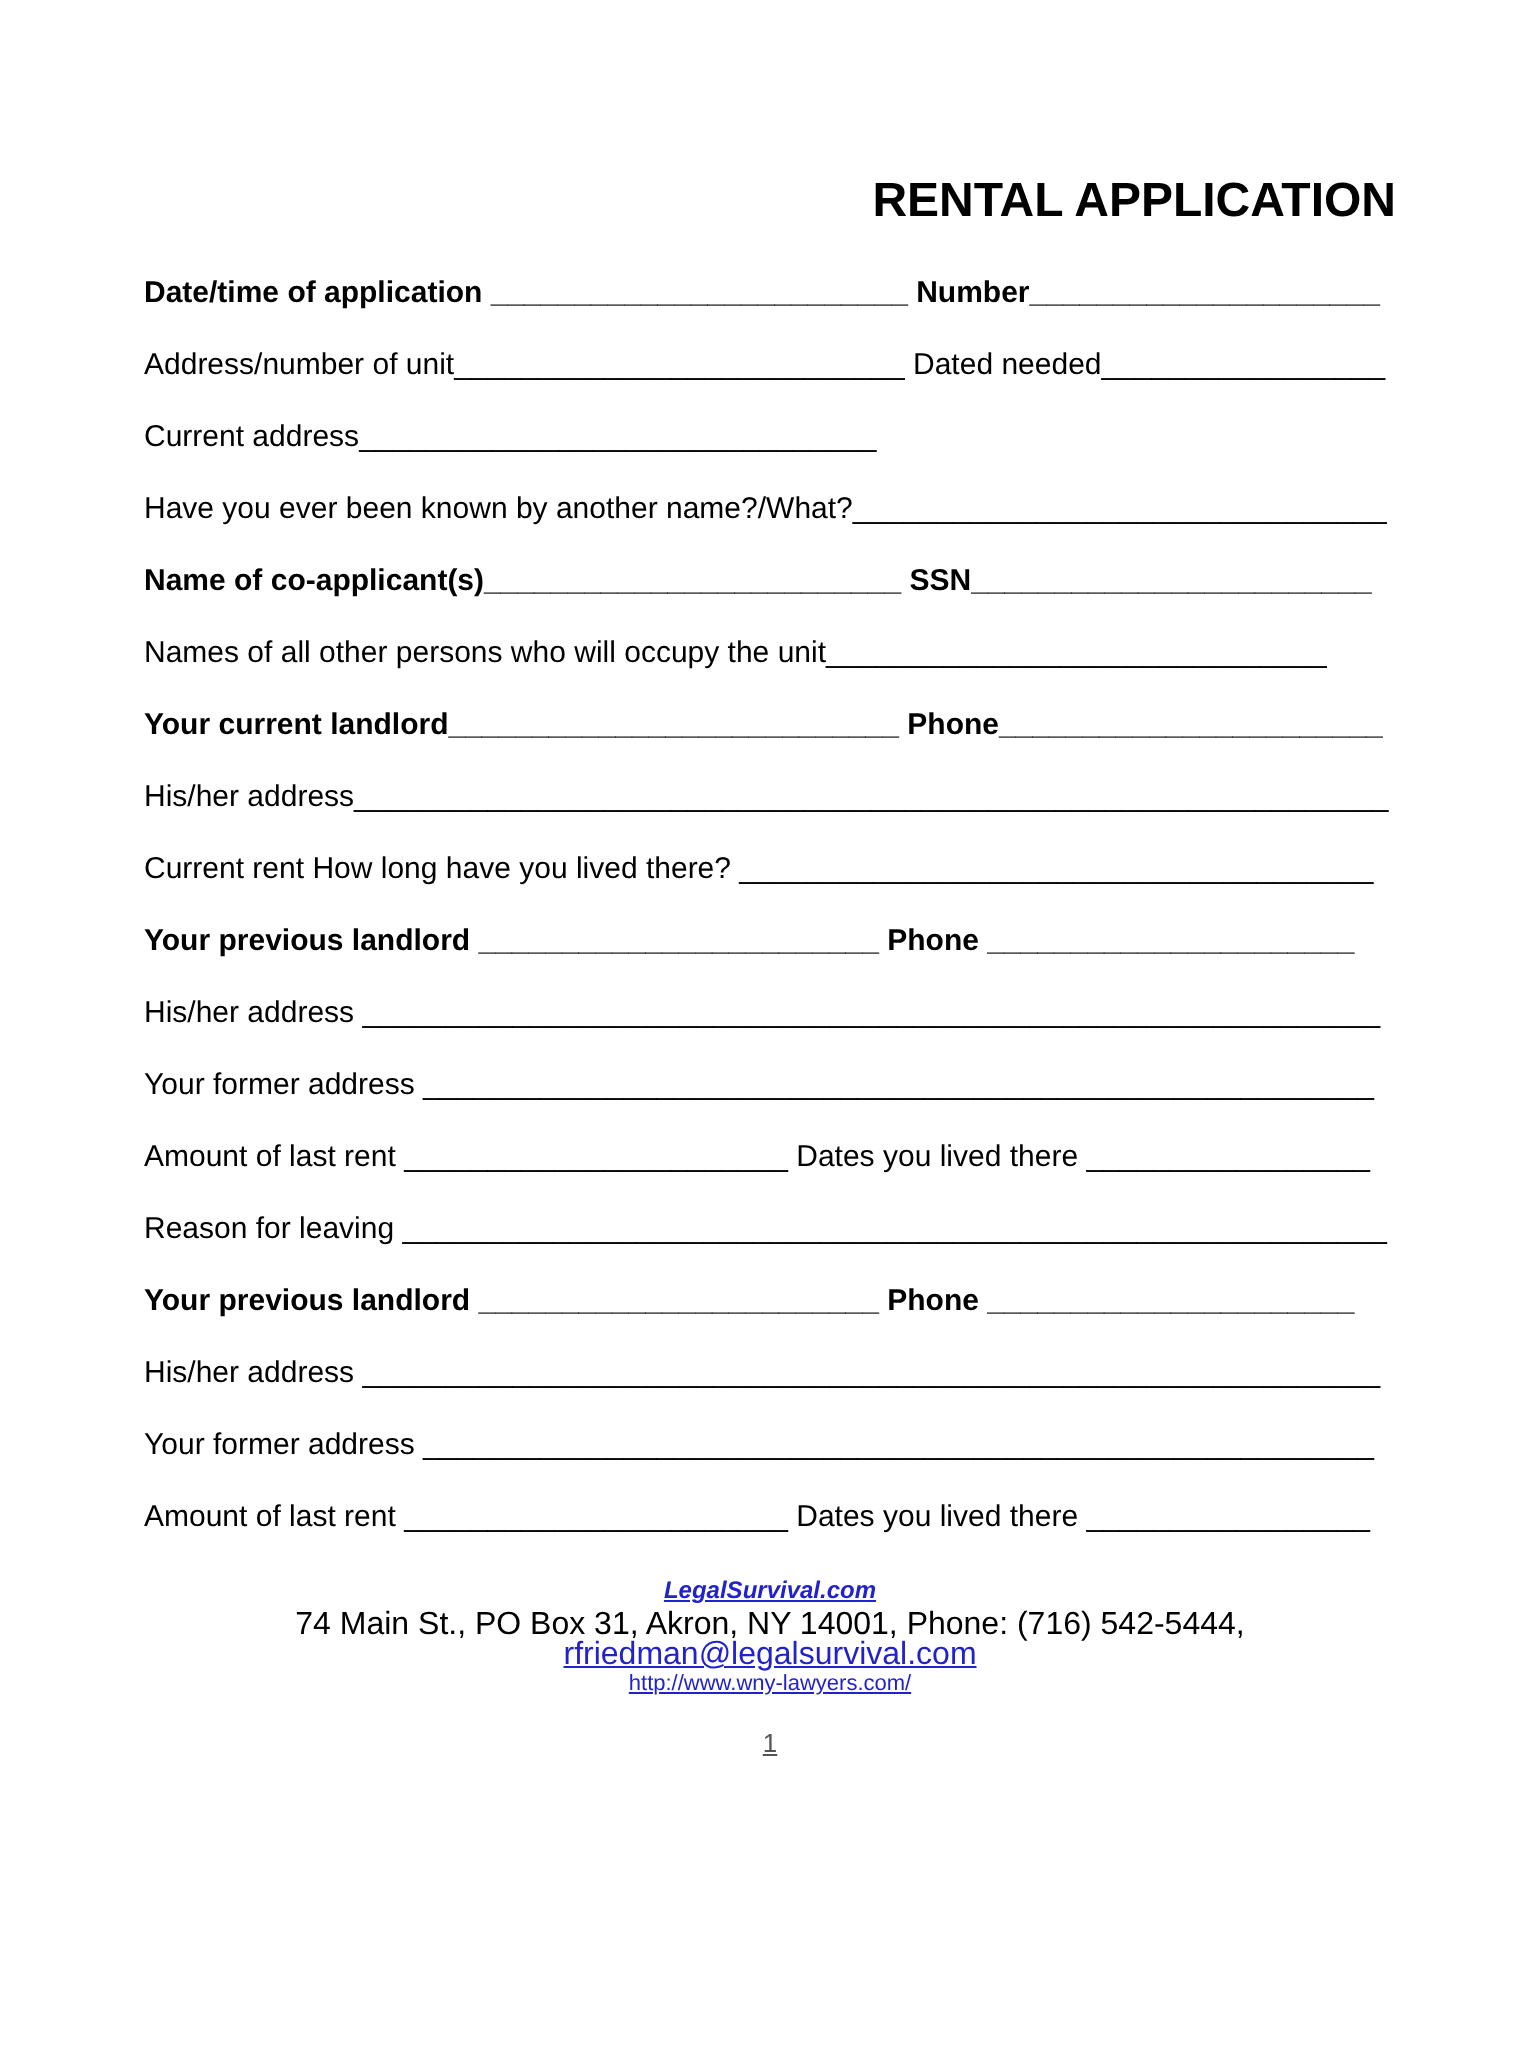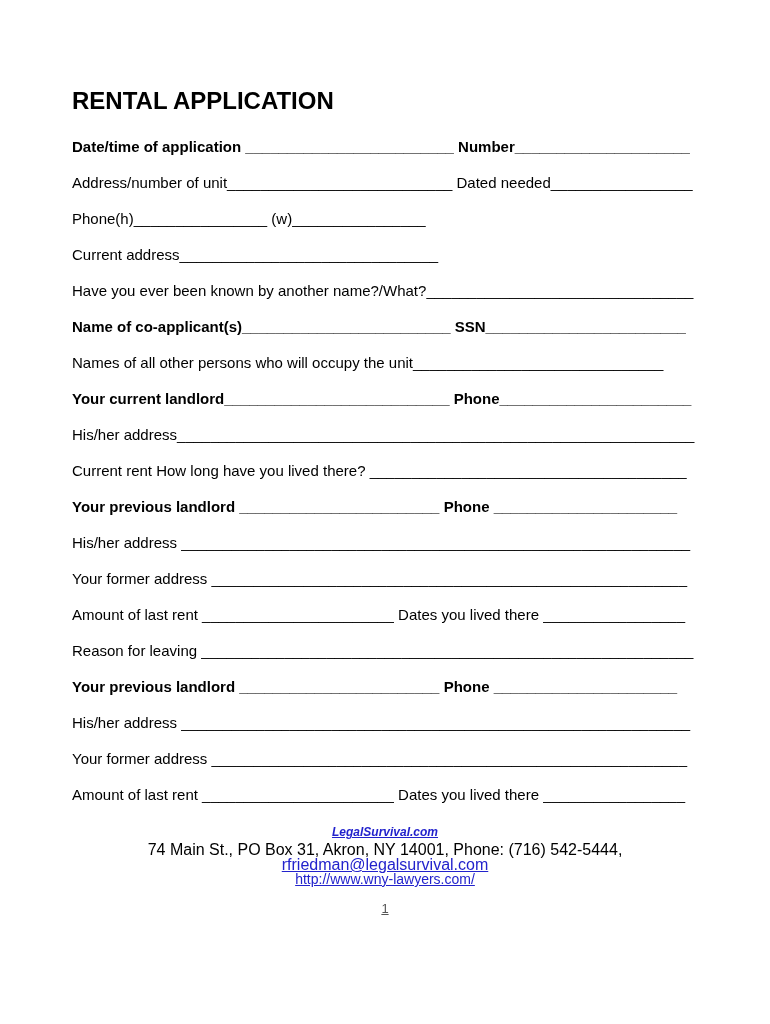--- a/index.html
+++ b/index.html
@@ -14,21 +14,21 @@
     box-sizing: border-box;
     background: #ffffff;
     padding: 88px 72px 0 72px;
     overflow: hidden;
     font-family: "Liberation Sans", sans-serif;
     color: #000000;
   }
   .doc-title {
     font-size: 24px;
     font-weight: bold;
-    text-align: left;
+    text-align: right;
     margin: 0 0 22px 0;
     line-height: 26px;
   }
   .form-rows { }
   .row {
     font-size: 15px;
     line-height: 21px;
     height: 21px;
     margin-bottom: 15px;
     white-space: pre;
@@ -58,42 +58,41 @@
   }
   .footer-address {
     font-size: 16px;
     line-height: 15px;
   }
   .footer-address a, .footer-url a {
     text-decoration: underline;
     cursor: pointer;
   }
   .footer-url {
-    font-size: 14px;
+    font-size: 11px;
     line-height: 15px;
   }
   .page-number {
     margin-top: 14px;
     font-size: 13px;
     color: #555555;
     text-decoration: underline;
     text-align: center;
   }
 </style>
 </head>
 <body>
 
 <div class="page">
 
   <h1 class="doc-title">RENTAL APPLICATION</h1>
 
   <div class="form-rows">
       <div class="row bold"><span class="label">Date/time of application </span><span class="blank">_________________________</span><span class="label"> Number</span><span class="blank">_____________________</span></div>
       <div class="row"><span class="label">Address/number of unit</span><span class="blank">___________________________</span><span class="label"> Dated needed</span><span class="blank">_________________</span></div>
-      <div class="row"><span class="label">Phone(h)</span><span class="blank">________________</span><span class="label"> (w)</span><span class="blank">________________</span></div>
       <div class="row"><span class="label">Current address</span><span class="blank">_______________________________</span></div>
       <div class="row"><span class="label">Have you ever been known by another name?/What?</span><span class="blank">________________________________</span></div>
       <div class="row bold"><span class="label">Name of co-applicant(s)</span><span class="blank">_________________________</span><span class="label"> SSN</span><span class="blank">________________________</span></div>
       <div class="row"><span class="label">Names of all other persons who will occupy the unit</span><span class="blank">______________________________</span></div>
       <div class="row bold"><span class="label">Your current landlord</span><span class="blank">___________________________</span><span class="label"> Phone</span><span class="blank">_______________________</span></div>
       <div class="row"><span class="label">His/her address</span><span class="blank">______________________________________________________________</span></div>
       <div class="row"><span class="label">Current rent How long have you lived there? </span><span class="blank">______________________________________</span></div>
       <div class="row bold"><span class="label">Your previous landlord </span><span class="blank">________________________</span><span class="label"> Phone </span><span class="blank">______________________</span></div>
       <div class="row"><span class="label">His/her address </span><span class="blank">_____________________________________________________________</span></div>
       <div class="row"><span class="label">Your former address </span><span class="blank">_________________________________________________________</span></div>

